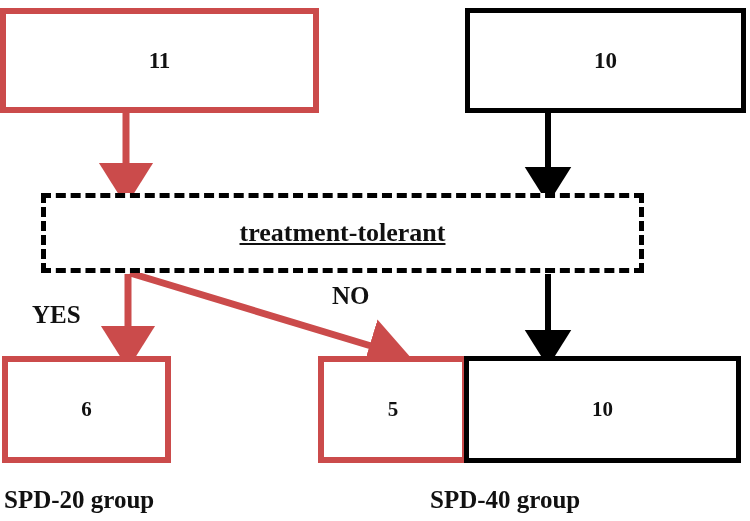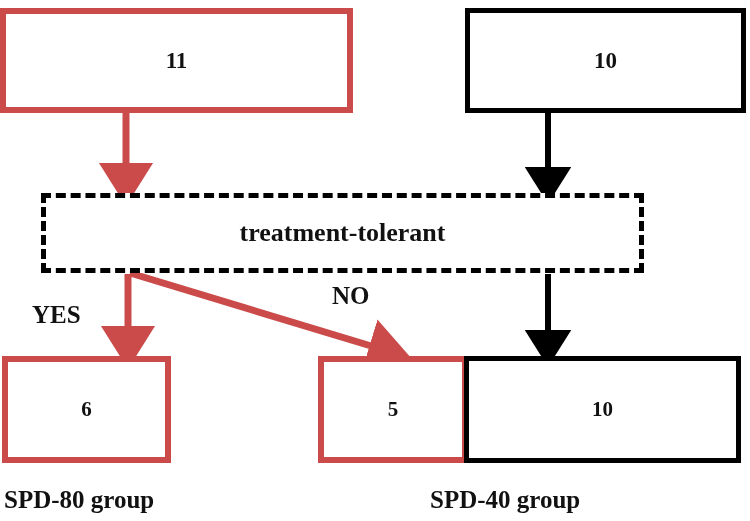--- a/index.html
+++ b/index.html
@@ -29,21 +29,21 @@
   .node-label {
     font-weight: bold;
     color: #111111;
     line-height: 1;
     user-select: none;
   }
 
   
   #node-enrolled-spd60 {
     left: 0px;  top: 8px;
-    width: 353px; height: 105px;
+    width: 319px; height: 105px;
     border: 6px solid var(--red);
   }
   #node-enrolled-spd40 {
     left: 465px; top: 8px;
     width: 281px; height: 105px;
     border: 5px solid #000000;
   }
   #node-decision {
     left: 41px; top: 193px;
     width: 603px; height: 80px;
@@ -128,35 +128,35 @@
 
   <div class="node" id="node-enrolled-spd60">
     <span class="node-label big">11</span>
   </div>
 
   <div class="node" id="node-enrolled-spd40">
     <span class="node-label big">10</span>
   </div>
 
   <div class="node" id="node-decision">
-    <span class="node-label" style="font-size:26px;">treatment-tolerant</span>
+    <span class="node-label" style="font-size:26px;text-decoration:underline;">treatment-tolerant</span>
   </div>
 
   <span class="annotation" id="label-yes">YES</span>
 
   <span class="annotation" id="label-no">NO</span>
 
   <div class="node" id="node-yes-spd60">
     <span class="node-label mid">6</span>
   </div>
 
   <div class="node" id="node-no-spd40">
     <span class="node-label mid">5</span>
   </div>
 
   <div class="node" id="node-tolerant-spd40">
     <span class="node-label mid">10</span>
   </div>
 
-  <span class="group-caption" id="caption-spd60">SPD-80 group</span>
+  <span class="group-caption" id="caption-spd60">SPD-20 group</span>
   <span class="group-caption" id="caption-spd40">SPD-40 group</span>
 
 </div>
 
 </body></html>

